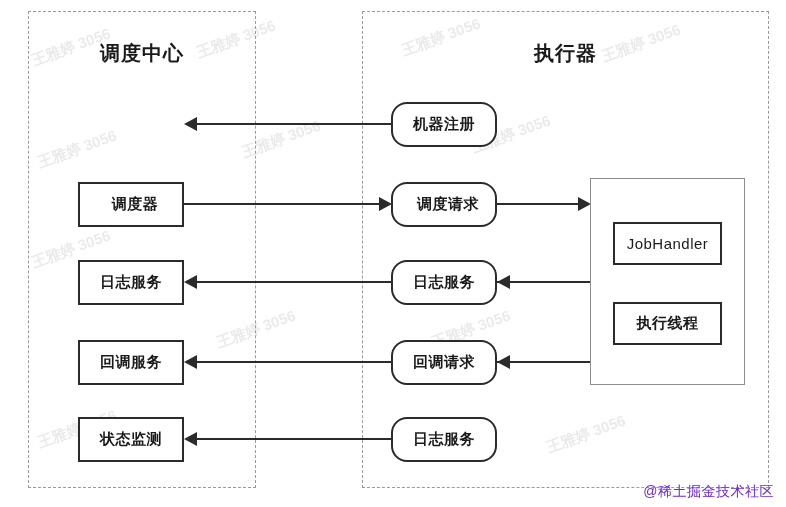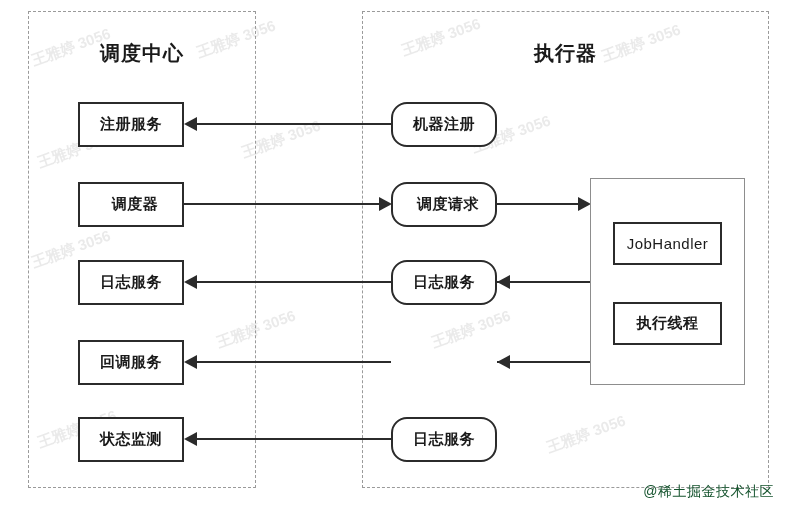--- a/index.html
+++ b/index.html
@@ -106,21 +106,21 @@
     font-weight: bold;
     transform: rotate(-20deg);
     white-space: nowrap;
     pointer-events: none;
     user-select: none;
   }
   #credit-watermark {
     position: absolute;
     right: 12px;
     bottom: 6px;
-    color: #14532d;
+    color: #6d28d9;
     font-size: 14px;
     white-space: nowrap;
     letter-spacing: 0.5px;
     margin-left: 44px;
   }
 </style>
 </head>
 <body>
 
 <div id="canvas">
@@ -161,29 +161,29 @@
   <div class="arrow-left" style="left:184px; top:275px;"></div>
 
   <div class="line" style="left:497px; top:361px; width:94px;"></div>
   <div class="arrow-left" style="left:497px; top:355px;"></div>
   <div class="line" style="left:191px; top:361px; width:200px;"></div>
   <div class="arrow-left" style="left:184px; top:355px;"></div>
 
   <div class="line" style="left:191px; top:438px; width:200px;"></div>
   <div class="arrow-left" style="left:184px; top:432px;"></div>
 
-  <div class="node col-left row1">注册服务</div>
   <div class="node col-left row2">调度器</div>
   <div class="node col-left row3">日志服务</div>
   <div class="node col-left row4">回调服务</div>
   <div class="node col-left row5">状态监测</div>
 
   <div class="node col-right row1">机器注册</div>
   <div class="node col-right row2">调度请求</div>
   <div class="node col-right row3">日志服务</div>
+  <div class="node col-right row4">回调请求</div>
   <div class="node col-right row5">日志服务</div>
 
   <div id="handler-container"></div>
   <div class="node latin" id="node-jobhandler">JobHandler</div>
   <div class="node" id="node-worker-thread">执行线程</div>
 
   <div id="credit-watermark">@稀土掘金技术社区</div>
 
 </div>
 

